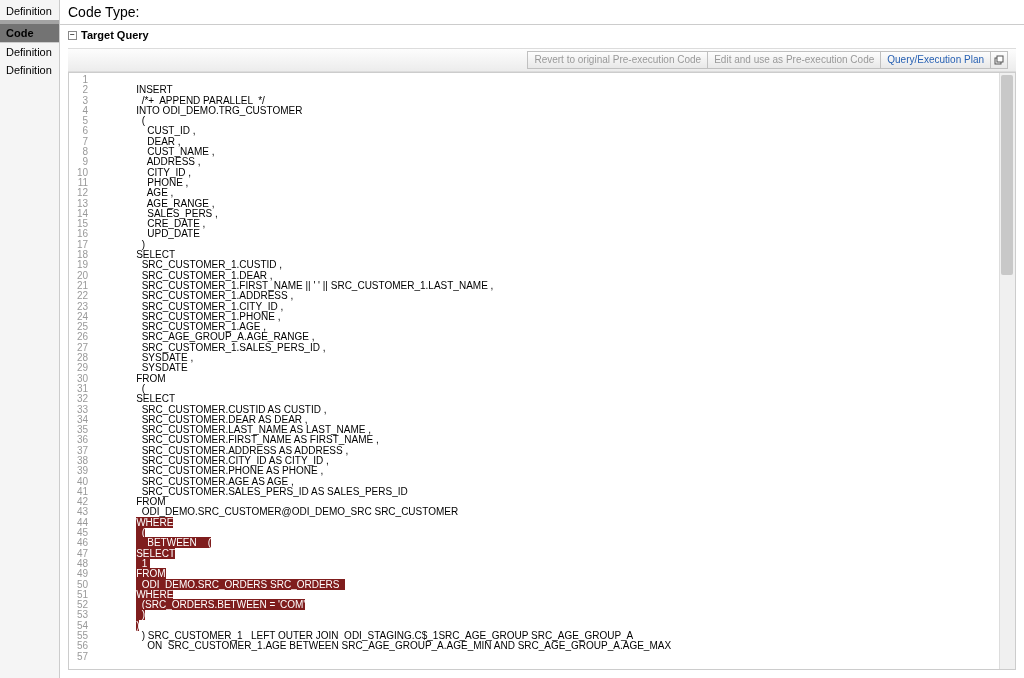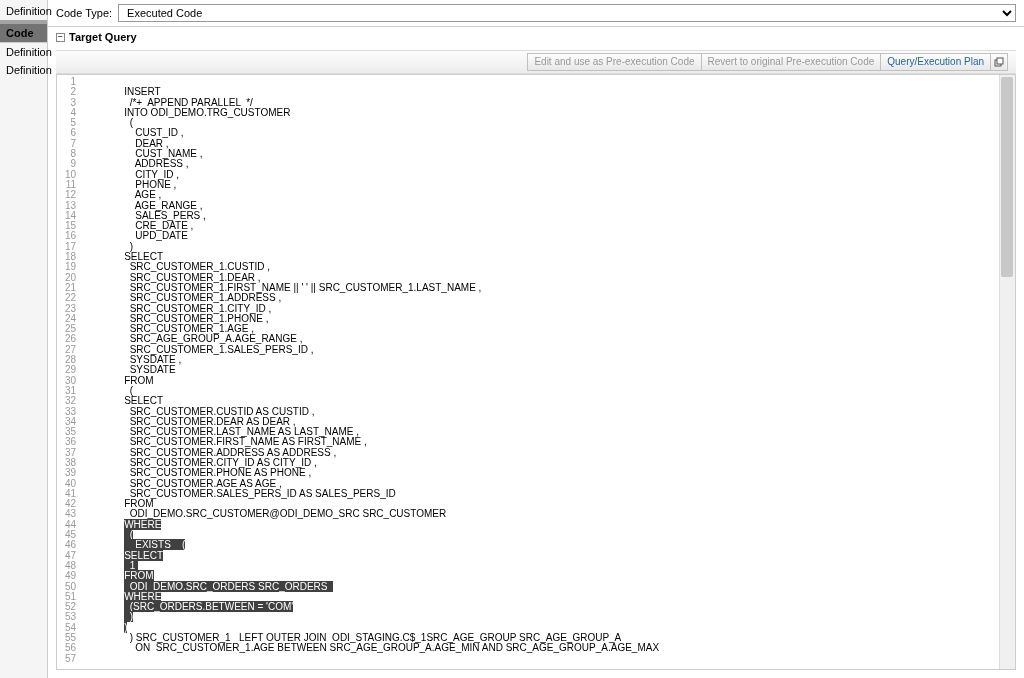--- a/index.html
+++ b/index.html
@@ -10,21 +10,21 @@
     color: #000;
     width: 1024px;
     height: 678px;
     overflow: hidden;
   }
   .main {
     display: flex;
     height: 100%;
   }
   .sidebar {
-    width: 48px;
+    width: 60px;
     border-right: 1px solid #ccc;
     background: #f5f5f5;
     padding-top: 2px;
   }
   .sidebar-item {
     padding: 3px 6px;
     font-size: 11px;
     cursor: pointer;
   }
   .sidebar-item.active {
@@ -40,21 +40,21 @@
     overflow: hidden;
   }
   .topbar {
     display: flex;
     align-items: center;
     padding: 4px 8px;
     border-bottom: 1px solid #ccc;
     gap: 6px;
   }
   .topbar label {
-    font-size: 11px;
+    font-size: 14px;
   }
   .topbar select {
     flex: 1;
     font-size: 11px;
     padding: 1px 4px;
     border: 1px solid #999;
     background: #fff;
   }
   .section-header {
     display: flex;
@@ -137,21 +137,21 @@
     padding-right: 4px;
     padding-left: 8px;
     white-space: pre;
   }
   .code-text {
     white-space: pre;
     padding-left: 4px;
     margin-left: 40px;
   }
   .hl {
-    background: #404040;
+    background: #7f1d1d;
     color: #fff;
   }
   .scrollbar-stub {
     position: absolute;
     right: 0;
     top: 0;
     bottom: 0;
     width: 16px;
     background: #f0f0f0;
     border-left: 1px solid #ddd;
@@ -173,33 +173,30 @@
   <div class="sidebar">
     <div class="sidebar-item">Definition</div>
     <div class="sidebar-item active">Code</div>
     <div class="sidebar-item">Definition</div>
     <div class="sidebar-item">Definition</div>
   </div>
 
   <div class="content">
     <div class="topbar">
       <label>Code Type:</label>
-      <select>
-        <option>Executed Code</option>
-      </select>
     </div>
 
     <div class="section-header">
       <span class="collapse-icon">−</span>
       <span>Target Query</span>
     </div>
 
     <div class="toolbar-row">
+      <div class="tool-btn">Revert to original Pre-execution Code</div>
       <div class="tool-btn">Edit and use as Pre-execution Code</div>
-      <div class="tool-btn">Revert to original Pre-execution Code</div>
       <div class="tool-btn active">Query/Execution Plan</div>
       <div class="tool-icon">
         <svg width="10" height="10" viewBox="0 0 10 10">
           <rect x="1" y="3" width="6" height="6" fill="none" stroke="#555" stroke-width="1"></rect>
           <rect x="3" y="1" width="6" height="6" fill="#fff" stroke="#555" stroke-width="1"></rect>
         </svg>
       </div>
     </div>
 
     <div class="code-area-wrapper">
@@ -299,21 +296,21 @@
   SRC_CUSTOMER.FIRST_NAME AS FIRST_NAME ,
   SRC_CUSTOMER.ADDRESS AS ADDRESS ,
   SRC_CUSTOMER.CITY_ID AS CITY_ID ,
   SRC_CUSTOMER.PHONE AS PHONE ,
   SRC_CUSTOMER.AGE AS AGE ,
   SRC_CUSTOMER.SALES_PERS_ID AS SALES_PERS_ID
 FROM
   ODI_DEMO.SRC_CUSTOMER@ODI_DEMO_SRC SRC_CUSTOMER
 <span class="hl">WHERE</span>
 <span class="hl">  (</span>
-<span class="hl">    EXISTS    (</span>
+<span class="hl">    BETWEEN    (</span>
 <span class="hl">SELECT</span>
 <span class="hl">  1 </span>
 <span class="hl">FROM</span>
 <span class="hl">  ODI_DEMO.SRC_ORDERS SRC_ORDERS  </span>
 <span class="hl">WHERE</span>
 <span class="hl">  (SRC_ORDERS.BETWEEN = 'COM'</span>
 <span class="hl">  )</span>
 <span class="hl">)</span>
   ) SRC_CUSTOMER_1   LEFT OUTER JOIN  ODI_STAGING.C$_1SRC_AGE_GROUP SRC_AGE_GROUP_A
     ON  SRC_CUSTOMER_1.AGE BETWEEN SRC_AGE_GROUP_A.AGE_MIN AND SRC_AGE_GROUP_A.AGE_MAX

